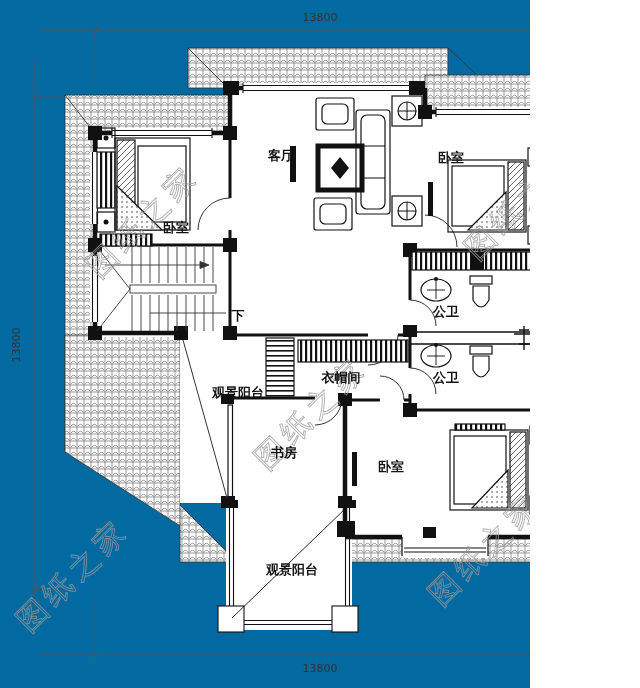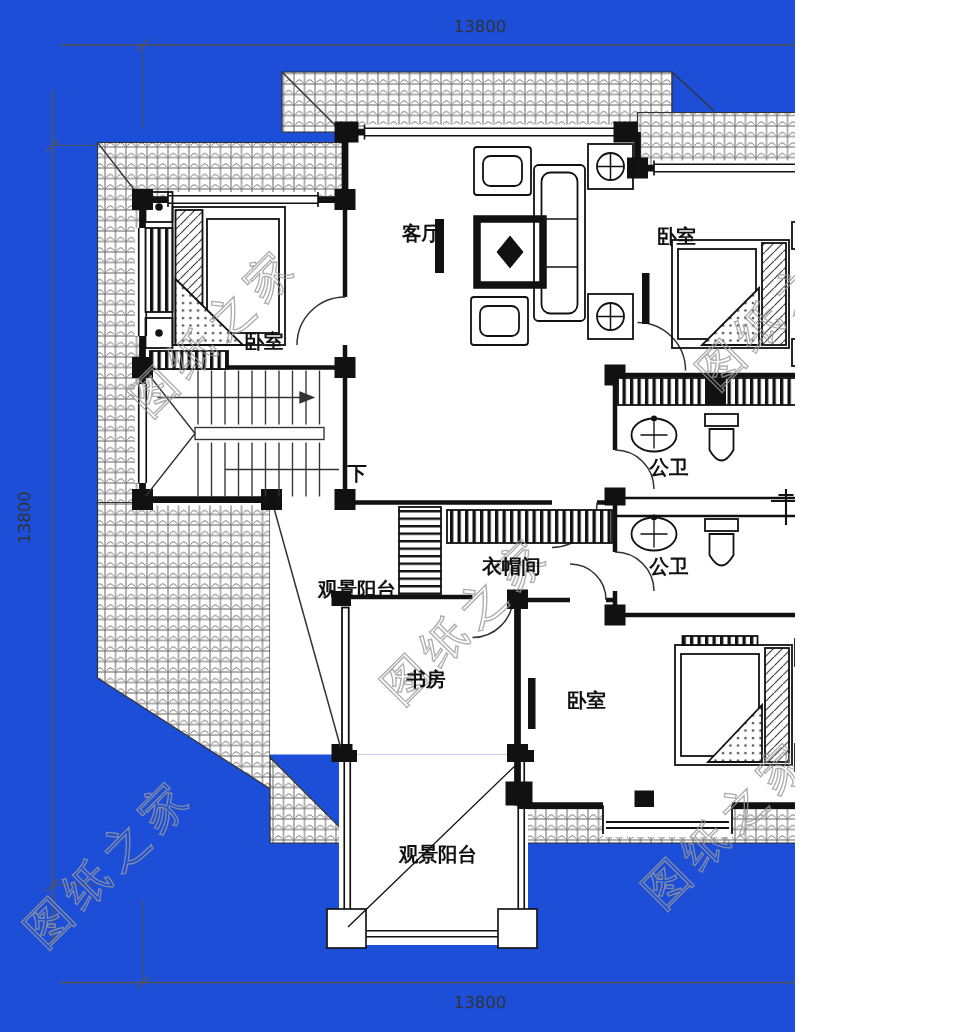--- a/index.html
+++ b/index.html
@@ -1,16 +1,16 @@
 <!DOCTYPE html>
 <html><head>
 <meta charset="utf-8">
 <style>
   html,body{margin:0;padding:0;background:#ffffff;}
-  .canvas{position:relative;width:530px;height:688px;background:#1d4ed8;overflow:hidden;
+  .canvas{position:relative;width:530px;height:688px;background:#0369a1;overflow:hidden;
           font-family:"DejaVu Sans",sans-serif;}
   svg text{font-family:"DejaVu Sans",sans-serif;}
   .room-label{font-size:13px;font-weight:bold;fill:#111;}
   .dim-label{font-size:11px;fill:#333;}
   .wm{font-size:30px;letter-spacing:6px;fill:none;stroke:#9a9a9a;stroke-width:0.9px;opacity:0.8;}
 </style>
 </head>
 <body>
 
 <div class="canvas">

